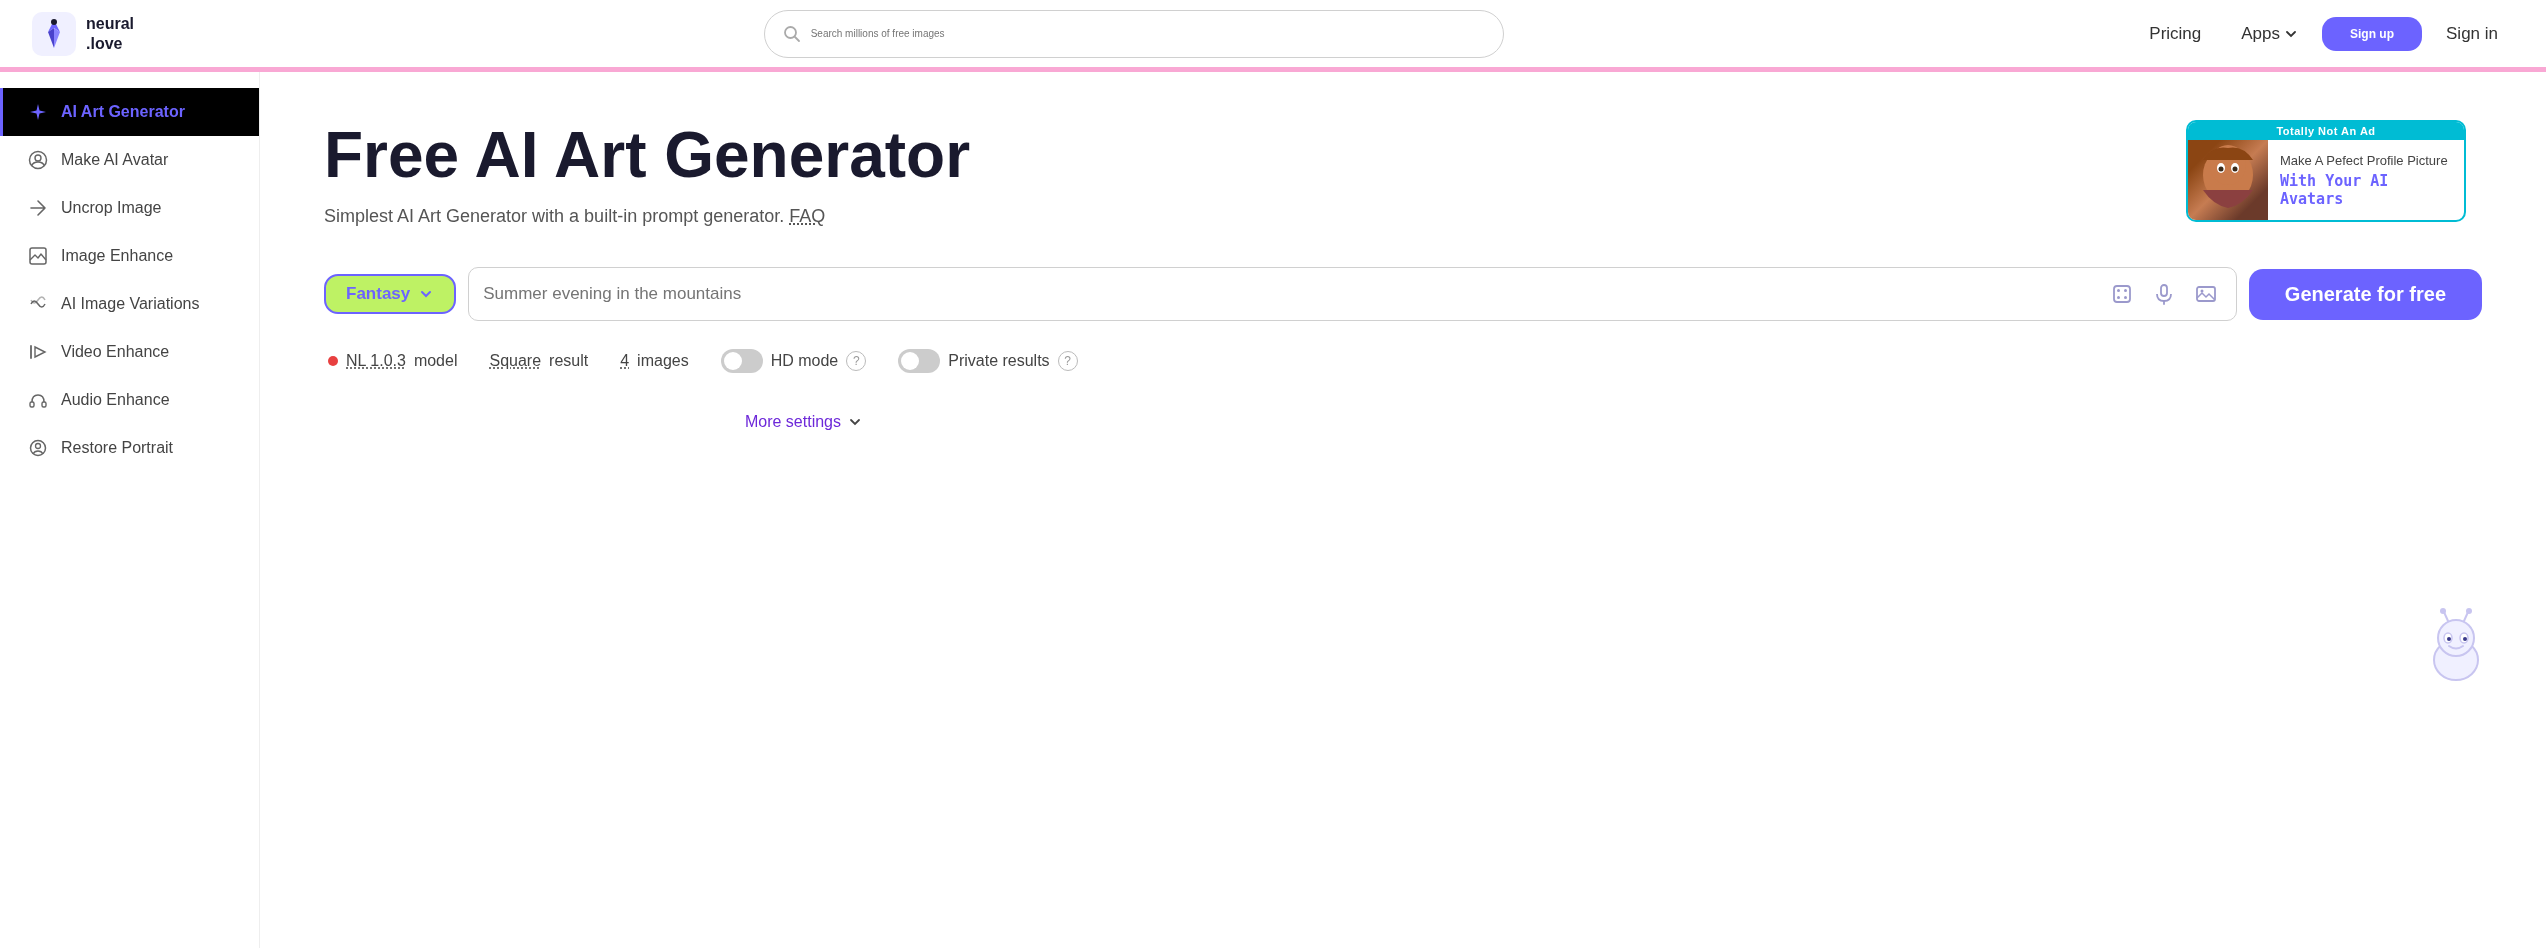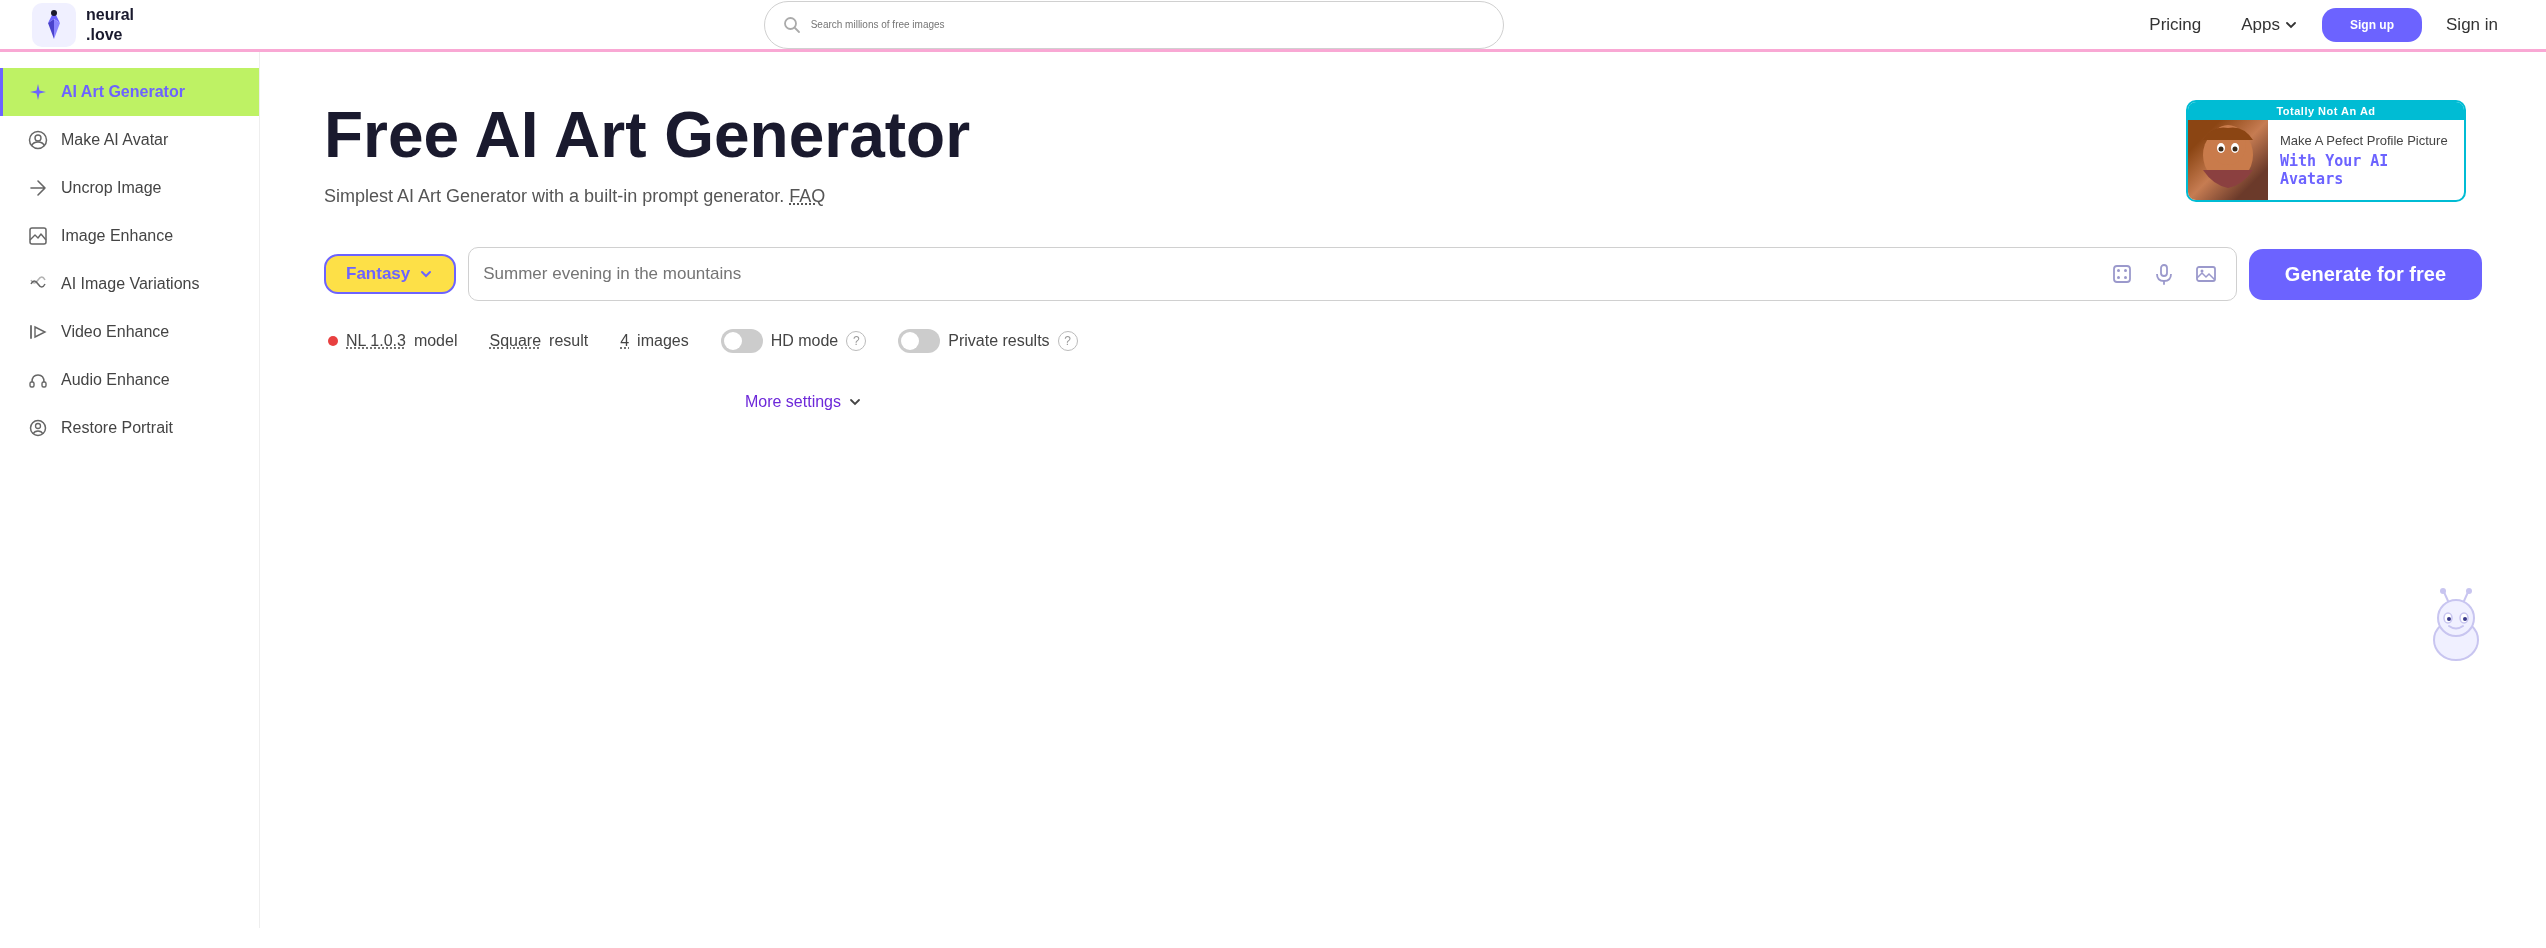--- a/index.html
+++ b/index.html
@@ -1,21 +1,21 @@
 <!DOCTYPE html>
 <html><head>
   <meta charset="utf-8">
   <style>
     *, *::before, *::after { box-sizing: border-box; margin: 0; padding: 0; }
     body { font-family: -apple-system, BlinkMacSystemFont, 'Segoe UI', sans-serif; background: #fff; color: #222; min-height: 100vh; }
 
     
     .header {
       display: flex; align-items: center; justify-content: space-between;
-      padding: 0 32px; height: 52px; border-bottom: 3px solid #f9a8d4;
+      padding: 0 32px; height: 72px; border-bottom: 5px solid #f9a8d4;
       position: sticky; top: 0; background: #fff; z-index: 100; gap: 20px;
     }
     .logo {
       display: flex; align-items: center; gap: 10px; text-decoration: none; color: #222;
     }
     .logo-icon {
       width: 44px; height: 44px;
     }
     .logo-text { font-size: 16px; font-weight: 700; line-height: 1.2; color: #1a1a2e; }
 
@@ -53,40 +53,40 @@
       width: 260px; border-right: 1px solid #eee; padding: 16px 0;
       flex-shrink: 0; background: #fff;
     }
     .sidebar-item {
       display: flex; align-items: center; gap: 12px;
       padding: 13px 24px; cursor: pointer; font-size: 16px; color: #444;
       border-left: 3px solid transparent; transition: background 0.15s;
       text-decoration: none;
     }
     .sidebar-item.active {
-      color: #6c63ff; border-left-color: #6c63ff; background: #bef264; font-weight: 600;
+      color: #6c63ff; border-left-color: #6c63ff; background: #000000; font-weight: 600;
     }
     .sidebar-item .icon { width: 22px; height: 22px; display: flex; align-items: center; justify-content: center; flex-shrink: 0; }
 
     
     .main { flex: 1; padding: 48px 64px 40px 64px; position: relative; }
 
     .page-title { font-size: 64px; font-weight: 800; color: #1a1a2e; line-height: 1.1; margin-bottom: 16px; }
     .page-subtitle { font-size: 18px; color: #555; margin-bottom: 40px; }
     .page-subtitle a { color: #555; text-decoration: underline; text-decoration-style: dotted; }
 
     
     .generator-row {
       display: flex; align-items: center; gap: 12px; margin-bottom: 28px;
     }
     .style-btn {
       display: flex; align-items: center; gap: 8px;
       border: 2px solid #6c63ff; border-radius: 14px;
       padding: 8px 20px; font-size: 17px; font-weight: 600; color: #6c63ff;
-      background: #fde047; cursor: pointer; white-space: nowrap; flex-shrink: 0;
+      background: #bef264; cursor: pointer; white-space: nowrap; flex-shrink: 0;
     }
     .prompt-input-wrap {
       flex: 1; display: flex; align-items: center;
       border: 1.5px solid #d0d0d0; border-radius: 10px;
       padding: 8px 14px; height: 54px; background: #fff; gap: 10px;
     }
     .prompt-input-wrap input {
       border: none; outline: none; font-size: 17px; color: #888; width: 100%; background: transparent;
     }
     .prompt-actions { display: flex; align-items: center; gap: 10px; }

